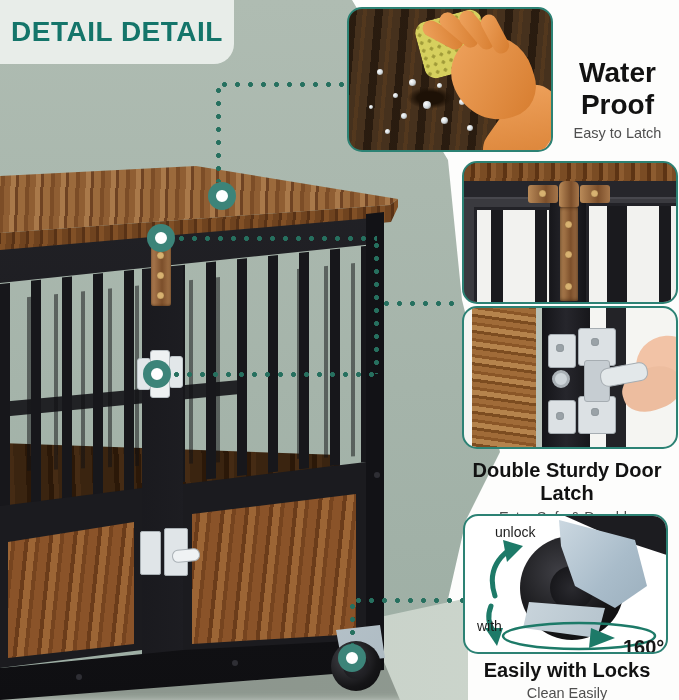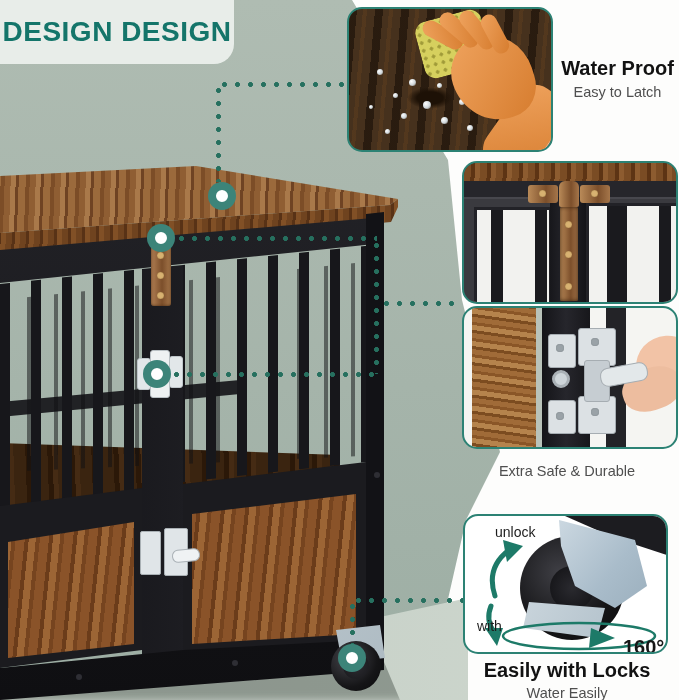--- a/index.html
+++ b/index.html
@@ -212,21 +212,21 @@
     <div class="sponge"></div>
     <div class="abs skin" style="left:184px;top:116px;width:28px;height:32px;border-radius:50%;transform:rotate(35deg);"></div>
     <div class="abs glove" style="left:148px;top:74px;width:54px;height:96px;border-radius:22px;transform:rotate(35deg);"></div>
     <div class="abs glove" style="left:104px;top:26px;width:80px;height:86px;border-radius:45% 55% 40% 60%;transform:rotate(-18deg);"></div>
     <div class="abs glove" style="left:86px;top:4px;width:16px;height:44px;border-radius:8px;transform:rotate(-62deg);"></div>
     <div class="abs glove" style="left:102px;top:-2px;width:16px;height:46px;border-radius:8px;transform:rotate(-50deg);"></div>
     <div class="abs glove" style="left:120px;top:-2px;width:16px;height:46px;border-radius:8px;transform:rotate(-40deg);"></div>
     <div class="abs glove" style="left:138px;top:4px;width:16px;height:42px;border-radius:8px;transform:rotate(-28deg);"></div>
   </div>
   <div class="abs txt-block" style="left:556px;top:57px;width:123px;">
-    <div class="cap-title" style="font-size:20px;">Water Proof</div>
+    <div class="cap-title" style="font-size:28px;">Water Proof</div>
     <div class="cap-sub" style="margin-top:4px;">Easy to Latch</div>
   </div>
 
   <div class="abs callout hg-box">
     <div class="hg-wood"></div>
     <div class="hg-framebar"></div>
     <div class="hg-panel" style="left:10px;top:44px;width:72px;height:99px;">
       <div class="hg-bars"></div>
     </div>
     <div class="hg-panel" style="left:122px;top:40px;width:96px;height:103px;">
@@ -257,20 +257,21 @@
     <div class="sv-plate" style="left:114px;top:88px;width:36px;height:36px;"></div>
     <div class="sv-screw" style="left:92px;top:36px;"></div>
     <div class="sv-screw" style="left:127px;top:30px;"></div>
     <div class="sv-screw" style="left:92px;top:104px;"></div>
     <div class="sv-screw" style="left:127px;top:100px;"></div>
     <div class="sv-plate" style="left:120px;top:52px;width:24px;height:40px;background:#c6cdd2;"></div>
     <div class="sv-plate" style="left:136px;top:57px;width:46px;height:17px;border-radius:8px;background:#e3e8ea;transform:rotate(-10deg);"></div>
     <div class="abs" style="left:88px;top:62px;width:18px;height:18px;border-radius:50%;background:#ced5d9;border:3px solid #aab1b6;box-sizing:border-box;"></div>
   </div>
   <div class="abs txt-block" style="left:455px;top:459px;width:224px;">
+    <div class="cap-title">Double Sturdy Door Latch</div>
     <div class="cap-sub" style="margin-top:4px;">Extra Safe &amp; Durable</div>
   </div>
 
   <div class="abs callout cs-box">
     <div class="cs-leg"></div>
     <div class="cs-wheel"></div>
     <div class="cs-hubx"></div>
     <div class="cs-bracket"></div>
     <div class="cs-lever"></div>
     <svg class="abs" style="left:0;top:0;" width="205" height="140" viewBox="0 0 205 140">
@@ -280,20 +281,20 @@
       <polygon points="20,112 32,130 38,112" fill="#1d7a68"></polygon>
       <ellipse cx="114" cy="120" rx="76" ry="13" fill="none" stroke="#1d7a68" stroke-width="2.5"></ellipse>
       <polygon points="126,112 150,122 124,132" fill="#1d7a68"></polygon>
     </svg>
     <div class="cs-label" style="left:30px;top:8px;">unlock</div>
     <div class="cs-label" style="left:12px;top:102px;">with</div>
     <div class="cs-360">160°</div>
   </div>
   <div class="abs txt-block" style="left:455px;top:659px;width:224px;">
     <div class="cap-title">Easily with Locks</div>
-    <div class="cap-sub" style="margin-top:3px;">Water Easily</div>
+    <div class="cap-sub" style="margin-top:3px;">Clean Easily</div>
   </div>
 
   <div class="abs title-box">
-    <div class="title-text">DESIGN DESIGN</div>
+    <div class="title-text">DETAIL DETAIL</div>
   </div>
 
 </div>
 
 </body></html>

